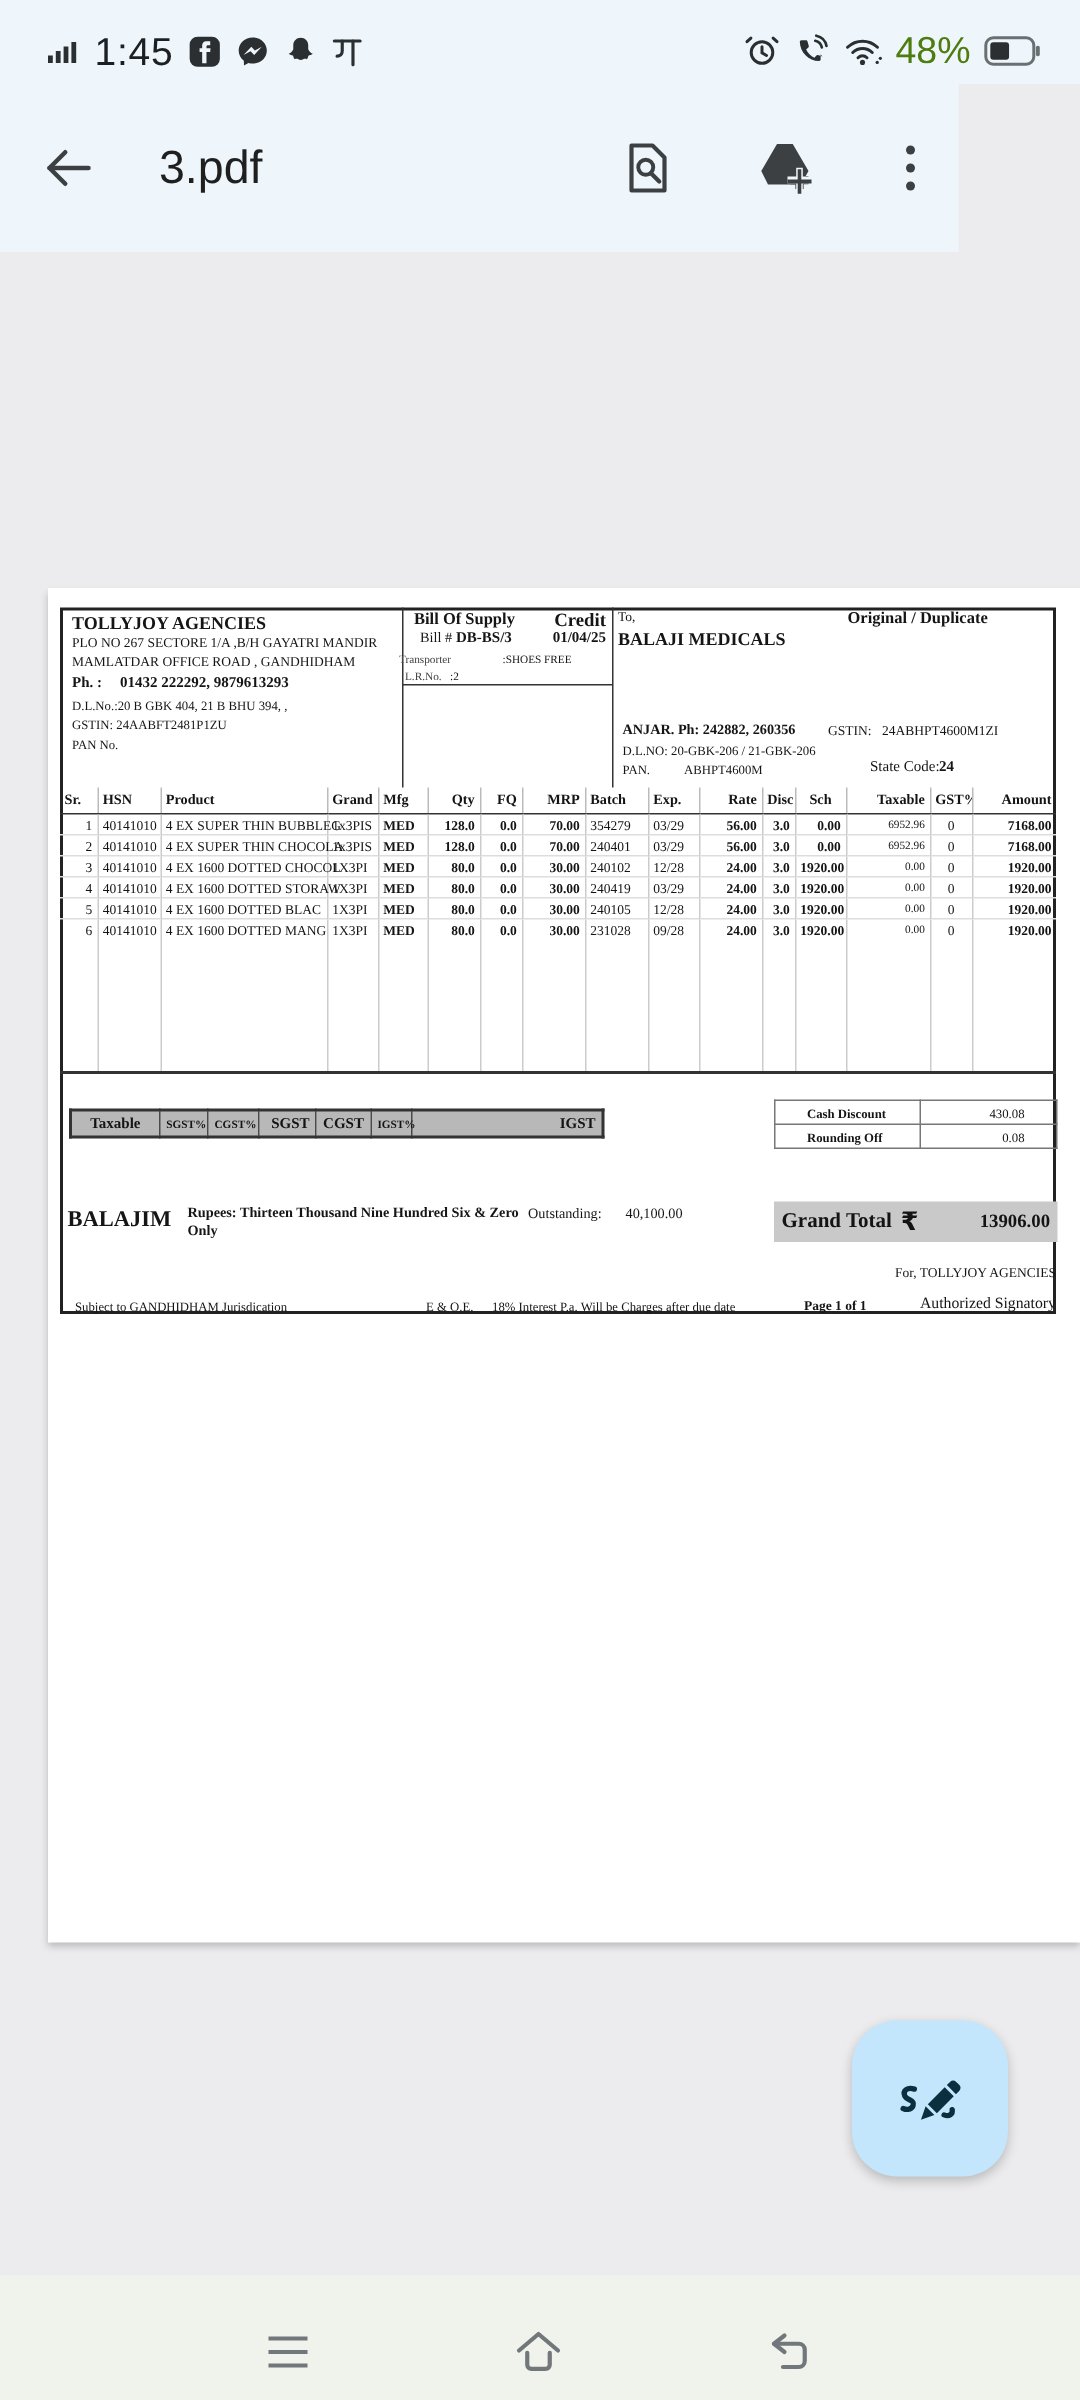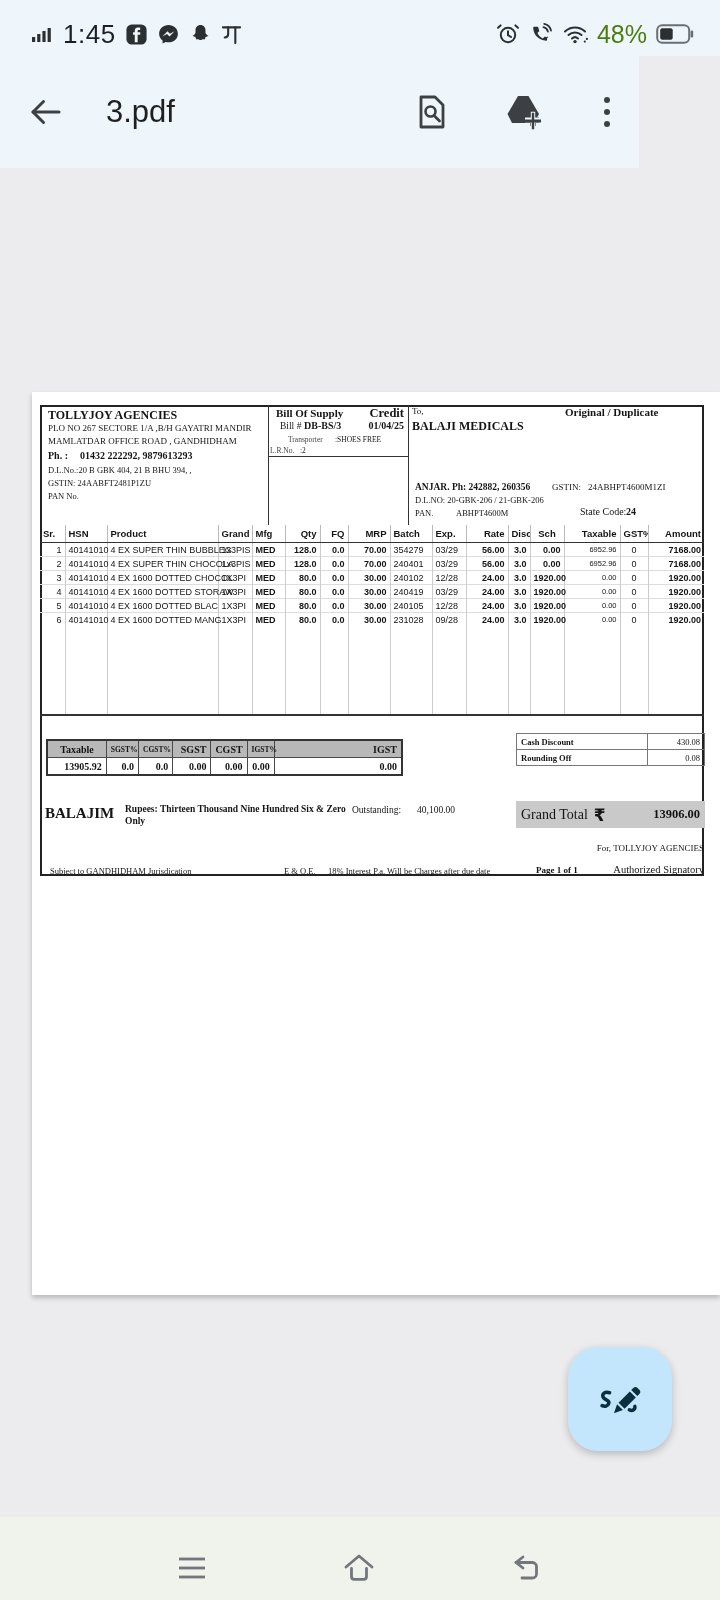--- a/index.html
+++ b/index.html
@@ -19,44 +19,44 @@
     box-shadow:0 3px 5px rgba(0,0,0,.22)}
   
   .inv{position:absolute;inset:0;font-family:"Liberation Serif",serif;color:#141414}
   .box{position:absolute;left:8px;top:13px;width:664px;height:471px;border:2px solid #222;box-sizing:border-box}
   .t{position:absolute;white-space:nowrap;line-height:1.05;font-family:"Liberation Serif",serif;color:#151515}
   .b{font-weight:bold}
   .vline{position:absolute;width:0;border-left:1px solid #333}
   .hline{position:absolute;height:0;border-top:1px solid #333}
   
   table{border-collapse:collapse;table-layout:fixed}
-  .ptable{position:absolute;left:8px;top:133px;width:664px;font-family:Liberation Sans, sans-serif;border-bottom:2px solid #333}
+  .ptable{position:absolute;left:8px;top:133px;width:664px;font-family:Liberation Serif, serif;border-bottom:2px solid #333}
   .ptable th{font-size:9.5px;font-weight:bold;border-bottom:1.4px solid #333;height:17px;padding:0 3px;overflow:hidden}
   .ptable td{font-size:9px;height:13px;padding:0 3px;border-left:1px solid #ccc;overflow:visible;white-space:nowrap}
   .ptable th{border-left:1px solid #bbb}
   .ptable th:first-child,.ptable td:first-child{border-left:none}
   .ptable tbody.items td{border-top:1px solid #ddd}
   .ptable .r{text-align:right}.ptable .c{text-align:center}.ptable .l{text-align:left}
   .ptable .sm{font-size:7.5px}
   td.wbold{font-weight:bold}
   .emptyrow td{height:88px}
   .totrow td{height:16px;border-top:1px solid #ccc;font-size:8px}
   
   .taxtable{position:absolute;left:14px;top:347px;width:357px;border:2px solid #333;font-family:"Liberation Serif",serif}
   .taxtable th{background:#b8b8b8;border:1px solid #4a4a4a;height:16px;font-size:10px;text-align:right;padding:0 4px}
   .taxtable th.smh{font-size:7.5px}
   .taxtable td{border:1px solid #4a4a4a;height:16px;font-size:10px;text-align:right;padding:0 4px;font-weight:bold}
   
   .cashbox{position:absolute;left:484px;top:341px;width:189px;border:1px solid #555;font-family:"Liberation Serif",serif}
-  .cashbox td{border:1px solid #777;height:15px;font-size:8.5px;padding:0 4px}
+  .cashbox td{border:1px solid #777;height:15px;font-size:8.5px;padding:0 21px}
   .cashbox .lab{font-weight:bold}
   .cashbox .val{text-align:right;width:48px}
   .grand{position:absolute;left:484px;top:409px;width:189px;height:27px;background:#c9c9c9;
     display:flex;align-items:center;box-sizing:border-box;padding:0 5px}
-  .grand .gt{font-weight:normal;font-size:14px;font-family:"Liberation Serif",serif}
+  .grand .gt{font-weight:bold;font-size:14px;font-family:"Liberation Serif",serif}
   .grand .rs{font-weight:bold;font-size:17px;font-family:"DejaVu Sans",sans-serif;margin-left:6px}
   .grand .amt{flex:1;text-align:right;font-weight:bold;font-size:12.5px;font-family:"Liberation Serif",serif}
   
   .fab{position:absolute;left:568px;top:1347px;width:104px;height:104px;border-radius:30px;background:#c3e6fc;
     display:flex;align-items:center;justify-content:center;box-shadow:0 3px 8px rgba(0,0,0,.22)}
   
   .navbar{position:absolute;left:0;top:1517px;width:720px;height:83px;background:#eff3ec;
     display:flex;align-items:center;justify-content:space-around;box-sizing:border-box;padding:0 110px}
   .navbtn{display:flex;align-items:center;justify-content:center;margin-top:18px}
 </style>
@@ -209,21 +209,21 @@
     <div class="t b" style="left:48px;top:59px;font-size:10px">01432 222292, 9879613293</div>
     <div class="t" style="left:16px;top:74px;font-size:8.5px">D.L.No.:20 B GBK 404, 21 B BHU 394, ,</div>
     <div class="t" style="left:16px;top:87px;font-size:8.5px">GSTIN: 24AABFT2481P1ZU</div>
     <div class="t" style="left:16px;top:100px;font-size:8.5px">PAN No.</div>
 
     <div class="t b" style="left:244px;top:16px;font-size:11px">Bill Of Supply</div>
     <div class="t b" style="right:316px;top:15px;font-size:12.5px">Credit</div>
     <div class="t" style="left:248px;top:30px;font-size:9.5px">Bill #</div>
     <div class="t b" style="left:272px;top:29px;font-size:10px">DB-BS/3</div>
     <div class="t b" style="right:316px;top:29px;font-size:10px">01/04/25</div>
-    <div class="t" style="left:256px;top:44px;font-size:7.5px;color:#444">Transporter</div>
+    <div class="t" style="left:234px;top:44px;font-size:7.5px;color:#444">Transporter</div>
     <div class="t" style="left:303px;top:44px;font-size:7.5px">:SHOES FREE</div>
     <div class="t" style="left:238px;top:55px;font-size:7.5px;color:#444">L.R.No.</div>
     <div class="t" style="left:268px;top:55px;font-size:7.5px">:2</div>
 
     <div class="t" style="left:380px;top:15px;font-size:9px">To,</div>
     <div class="t b" style="left:533px;top:15px;font-size:11px">Original / Duplicate</div>
     <div class="t b" style="left:380px;top:28px;font-size:12px">BALAJI MEDICALS</div>
     <div class="t b" style="left:383px;top:91px;font-size:9.5px">ANJAR.  Ph: 242882, 260356</div>
     <div class="t" style="left:520px;top:91px;font-size:9px">GSTIN:</div>
     <div class="t" style="left:556px;top:91px;font-size:9px">24ABHPT4600M1ZI</div>
@@ -423,29 +423,20 @@
       <tbody>
           <tr>
         <th style="text-align:center">Taxable</th>
         <th class="smh">SGST%</th>
         <th class="smh">CGST%</th>
         <th>SGST</th>
         <th>CGST</th>
         <th class="smh">IGST%</th>
         <th>IGST</th>
       </tr>
-      <tr>
-        <td>13905.92</td>
-        <td>0.0</td>
-        <td>0.0</td>
-        <td>0.00</td>
-        <td>0.00</td>
-        <td>0.00</td>
-        <td>0.00</td>
-      </tr>
     </tbody>
       </table>
 
     <table class="cashbox">
       <tbody>
           <tr>
         <td class="lab">Cash Discount</td>
         <td class="val">430.08</td>
       </tr>
       <tr>

